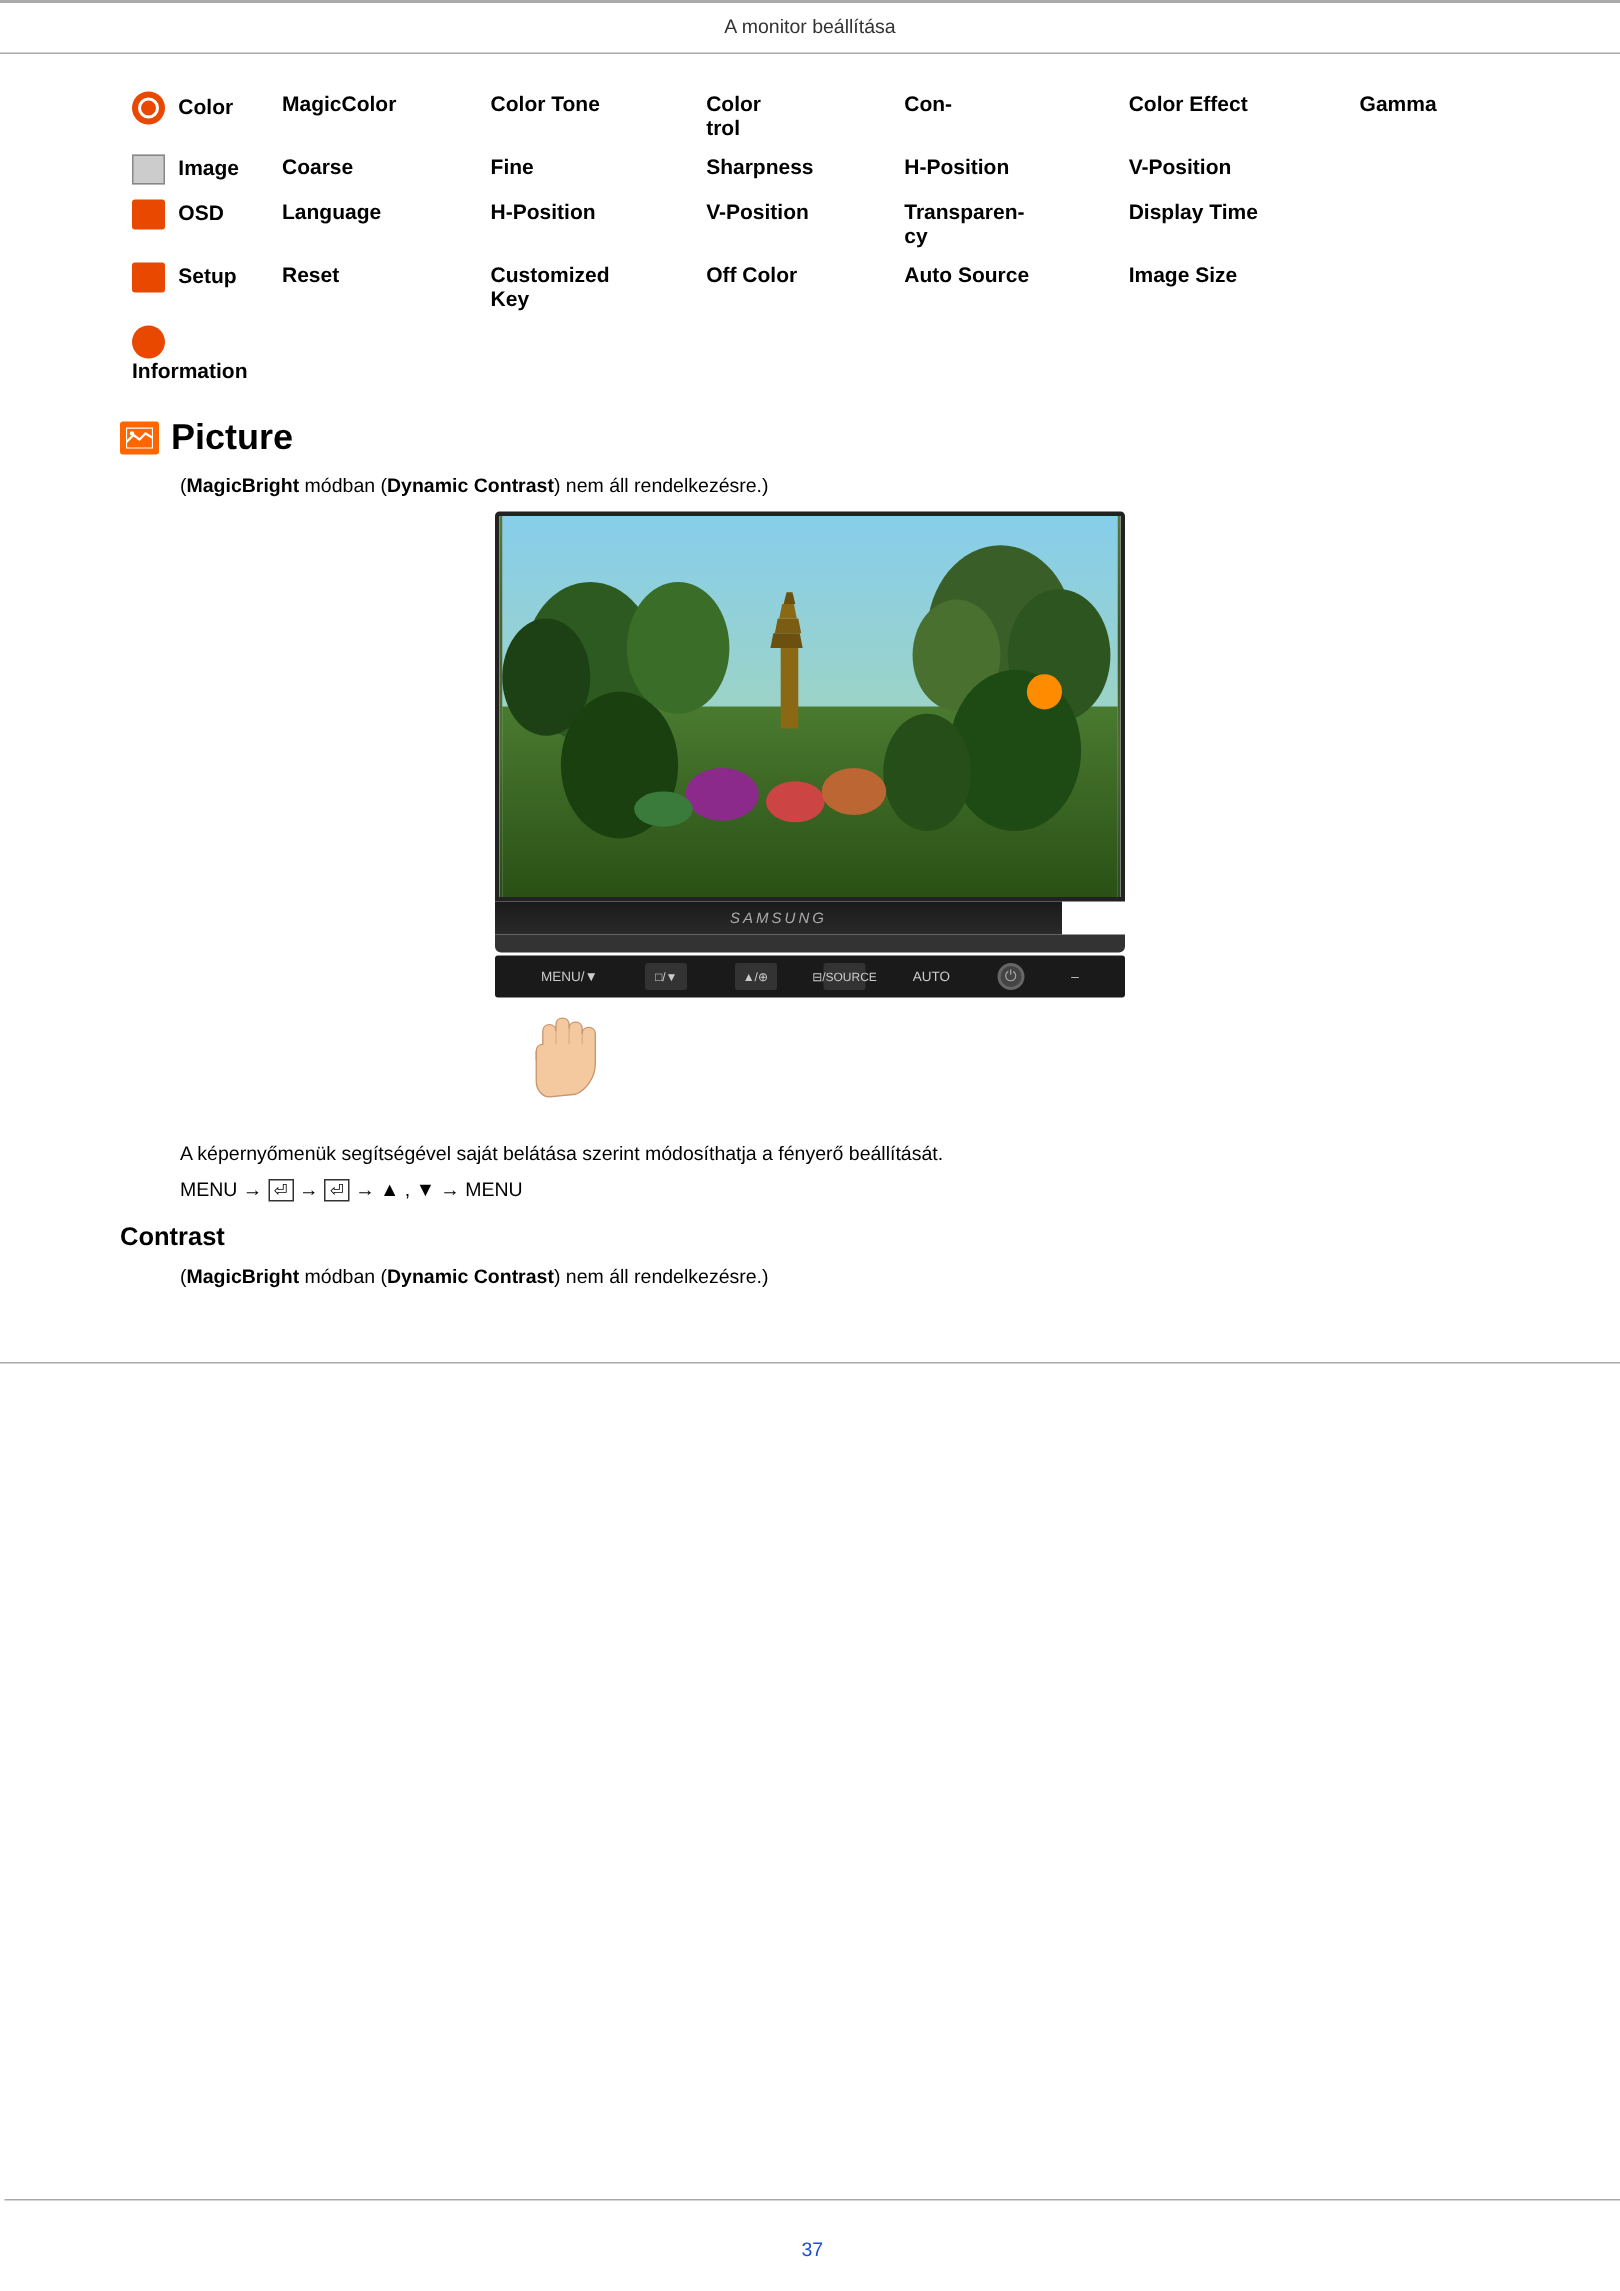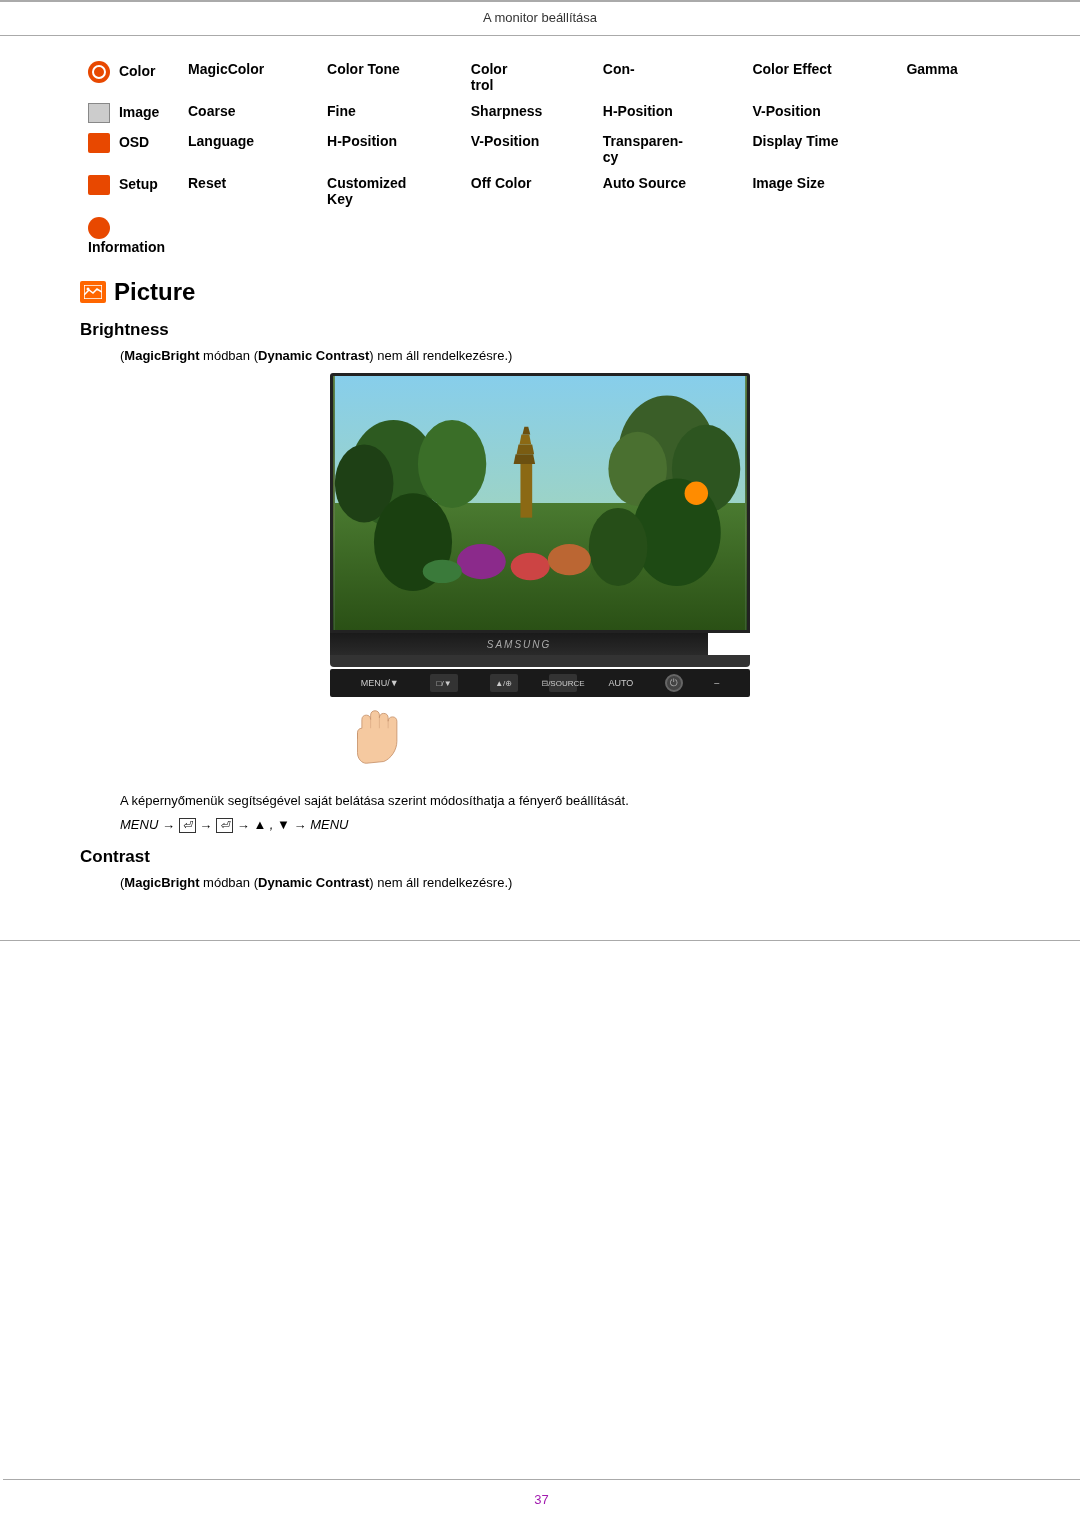--- a/index.html
+++ b/index.html
@@ -166,33 +166,32 @@
 
     
     .desc-text {
       font-size: 13px;
       margin: 14px 0 6px 40px;
       line-height: 1.5;
     }
     .menu-nav-text {
       font-size: 13px;
       margin: 4px 0 14px 40px;
-      font-style: italic;
     }
 
     .page-footer {
       position: absolute;
       bottom: 20px;
       left: 3px;
       right: 0;
       text-align: center;
       font-size: 13px;
-      color: #a21caf;
+      color: #1d4ed8;
       border-top: 1px solid #aaa;
-      padding-top: 12px;
+      padding-top: 25px;
     }
 
     
     .nav-grid {
       display: table;
       width: 100%;
       margin-bottom: 10px;
     }
     .nav-grid-row {
       display: table-row;
@@ -383,21 +382,20 @@
     <span class="section-icon">
       <svg width="18" height="14" viewBox="0 0 18 14">
         <rect x="0" y="0" width="18" height="14" rx="1" fill="none" stroke="#fff" stroke-width="1.5"></rect>
         <polyline points="0,10 5,5 9,8 13,4 18,7" fill="none" stroke="#fff" stroke-width="1.5"></polyline>
         <circle cx="4" cy="4" r="1.5" fill="#fff"></circle>
       </svg>
     </span>
     <span class="section-title">Picture</span>
   </div>
 
-  <div class="subsection-title">Brightness</div>
 
   <p class="note-text">
     (<strong>MagicBright</strong> módban (<strong>Dynamic Contrast</strong>) nem áll rendelkezésre.)
   </p>
 
   <div class="monitor-container">
     <div class="monitor-screen">
       <div class="monitor-screen-inner">
         
         <svg width="100%" height="100%" viewBox="0 0 420 260" xmlns="http://www.w3.org/2000/svg">

